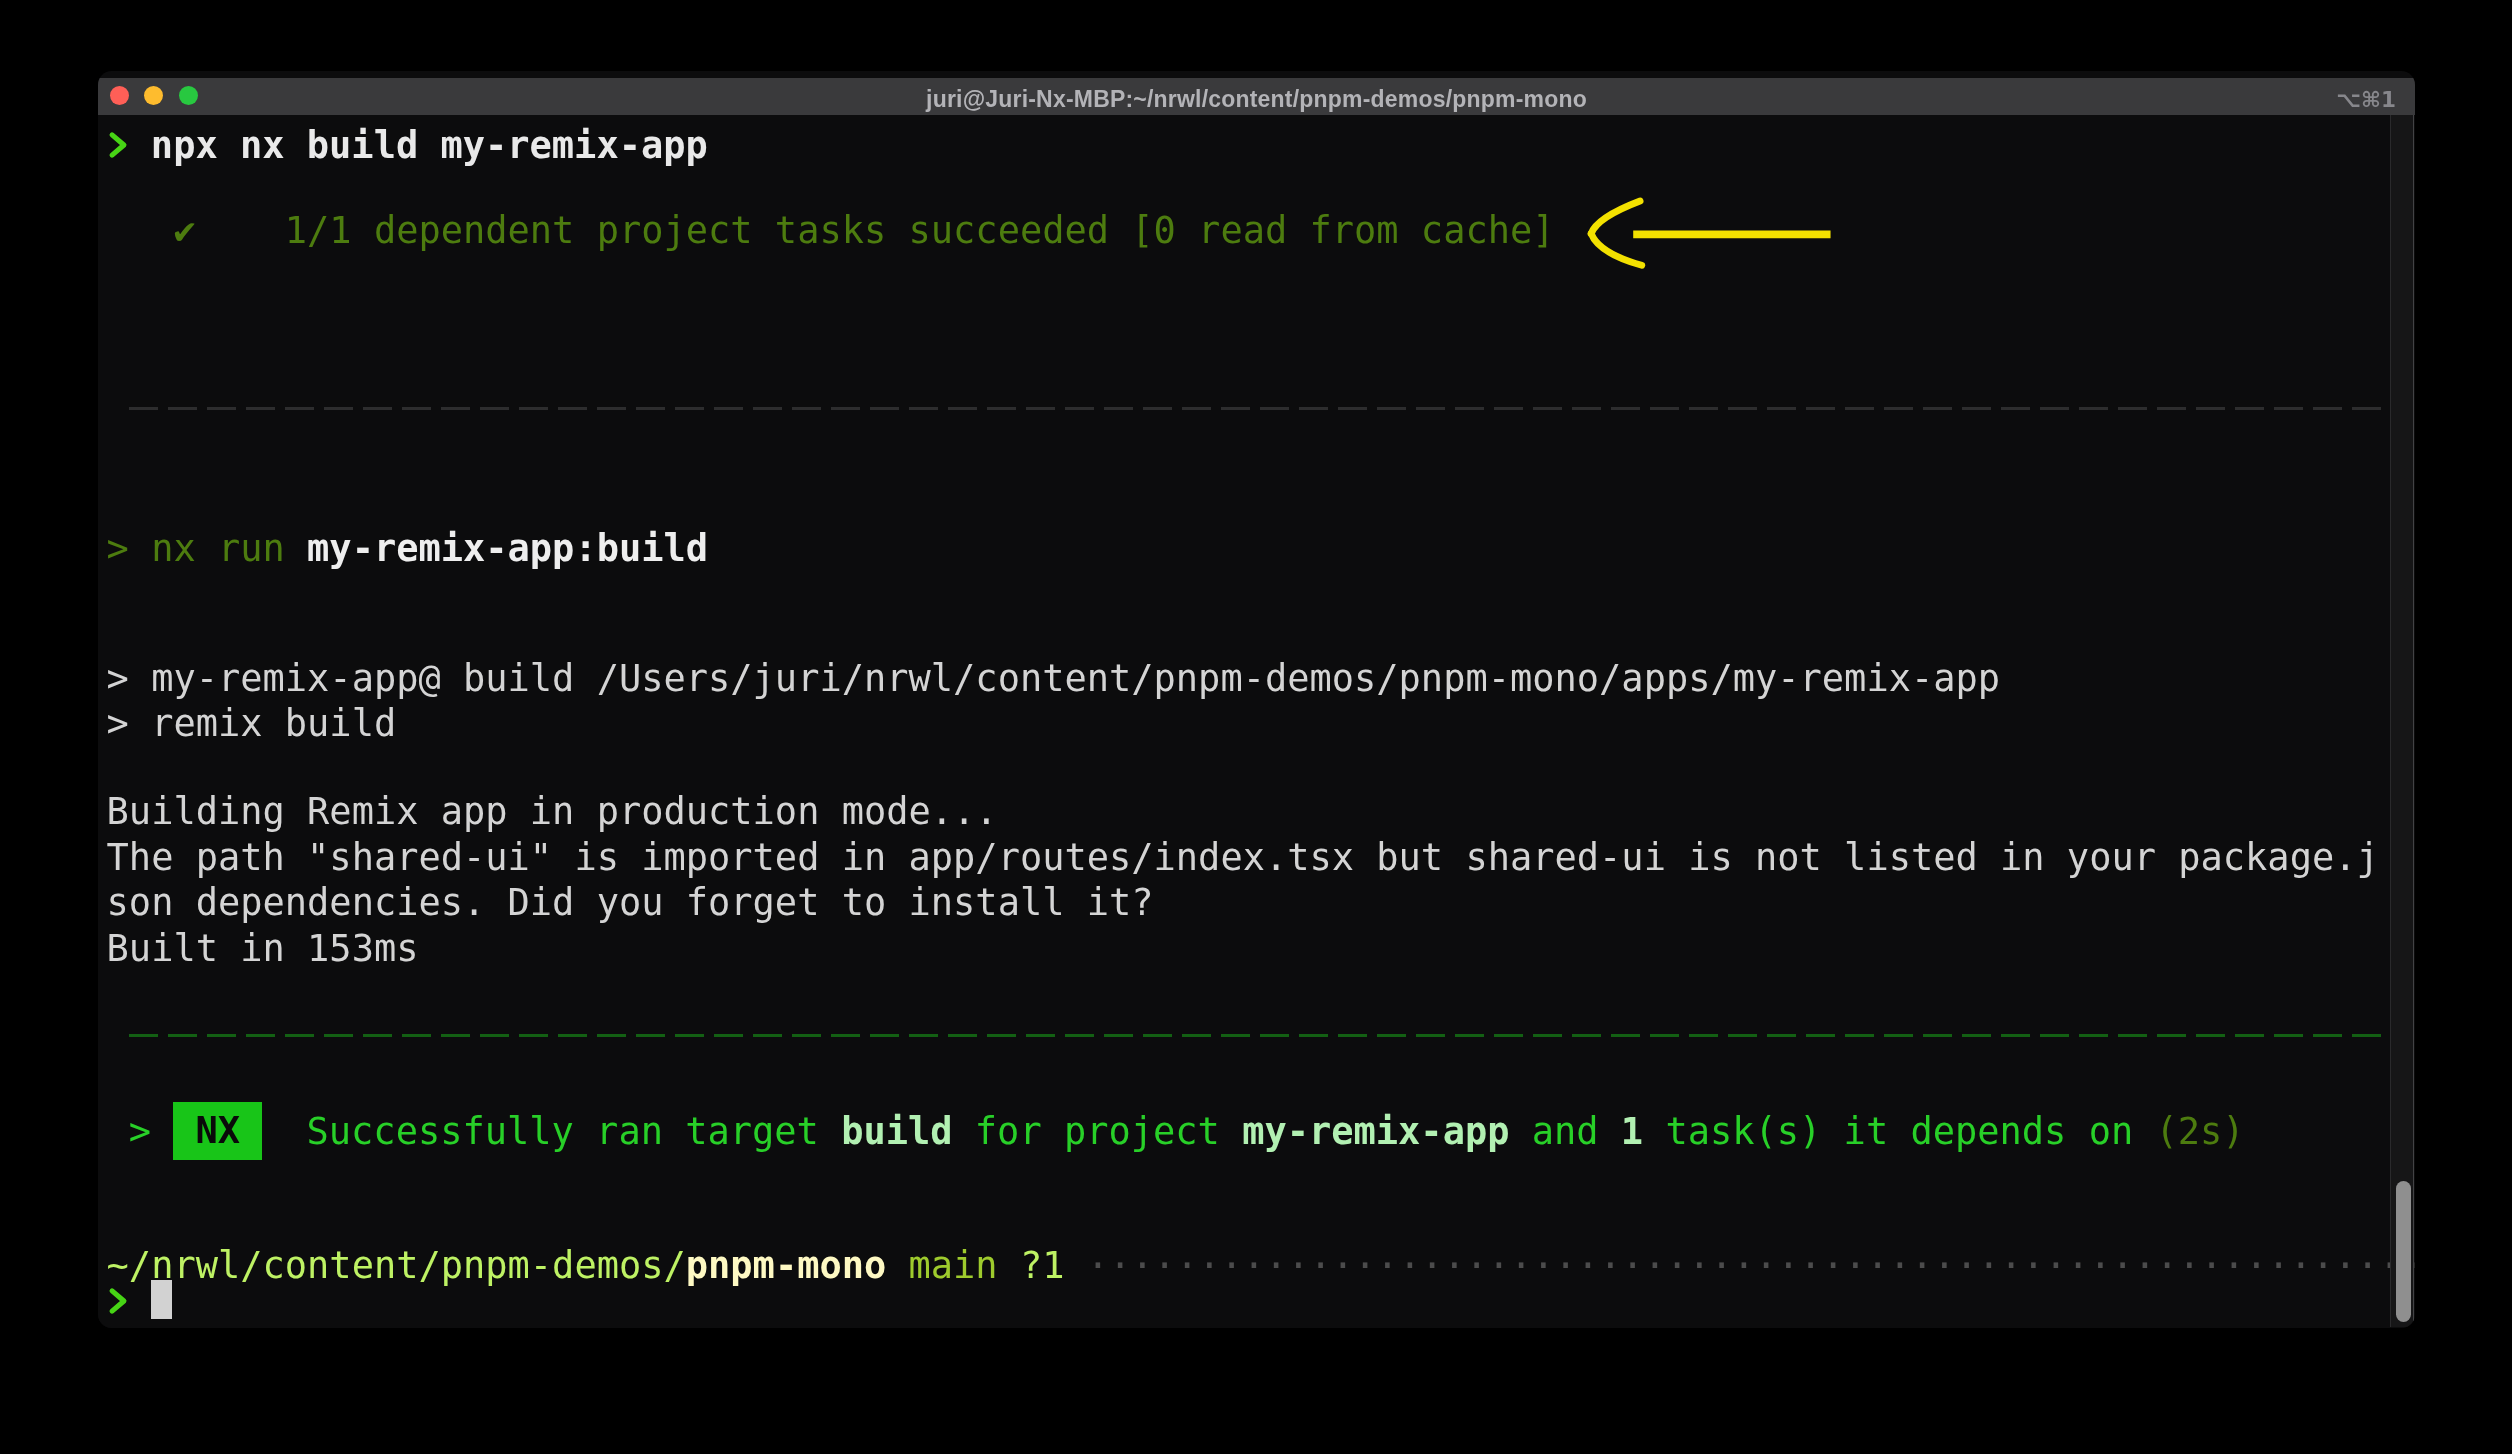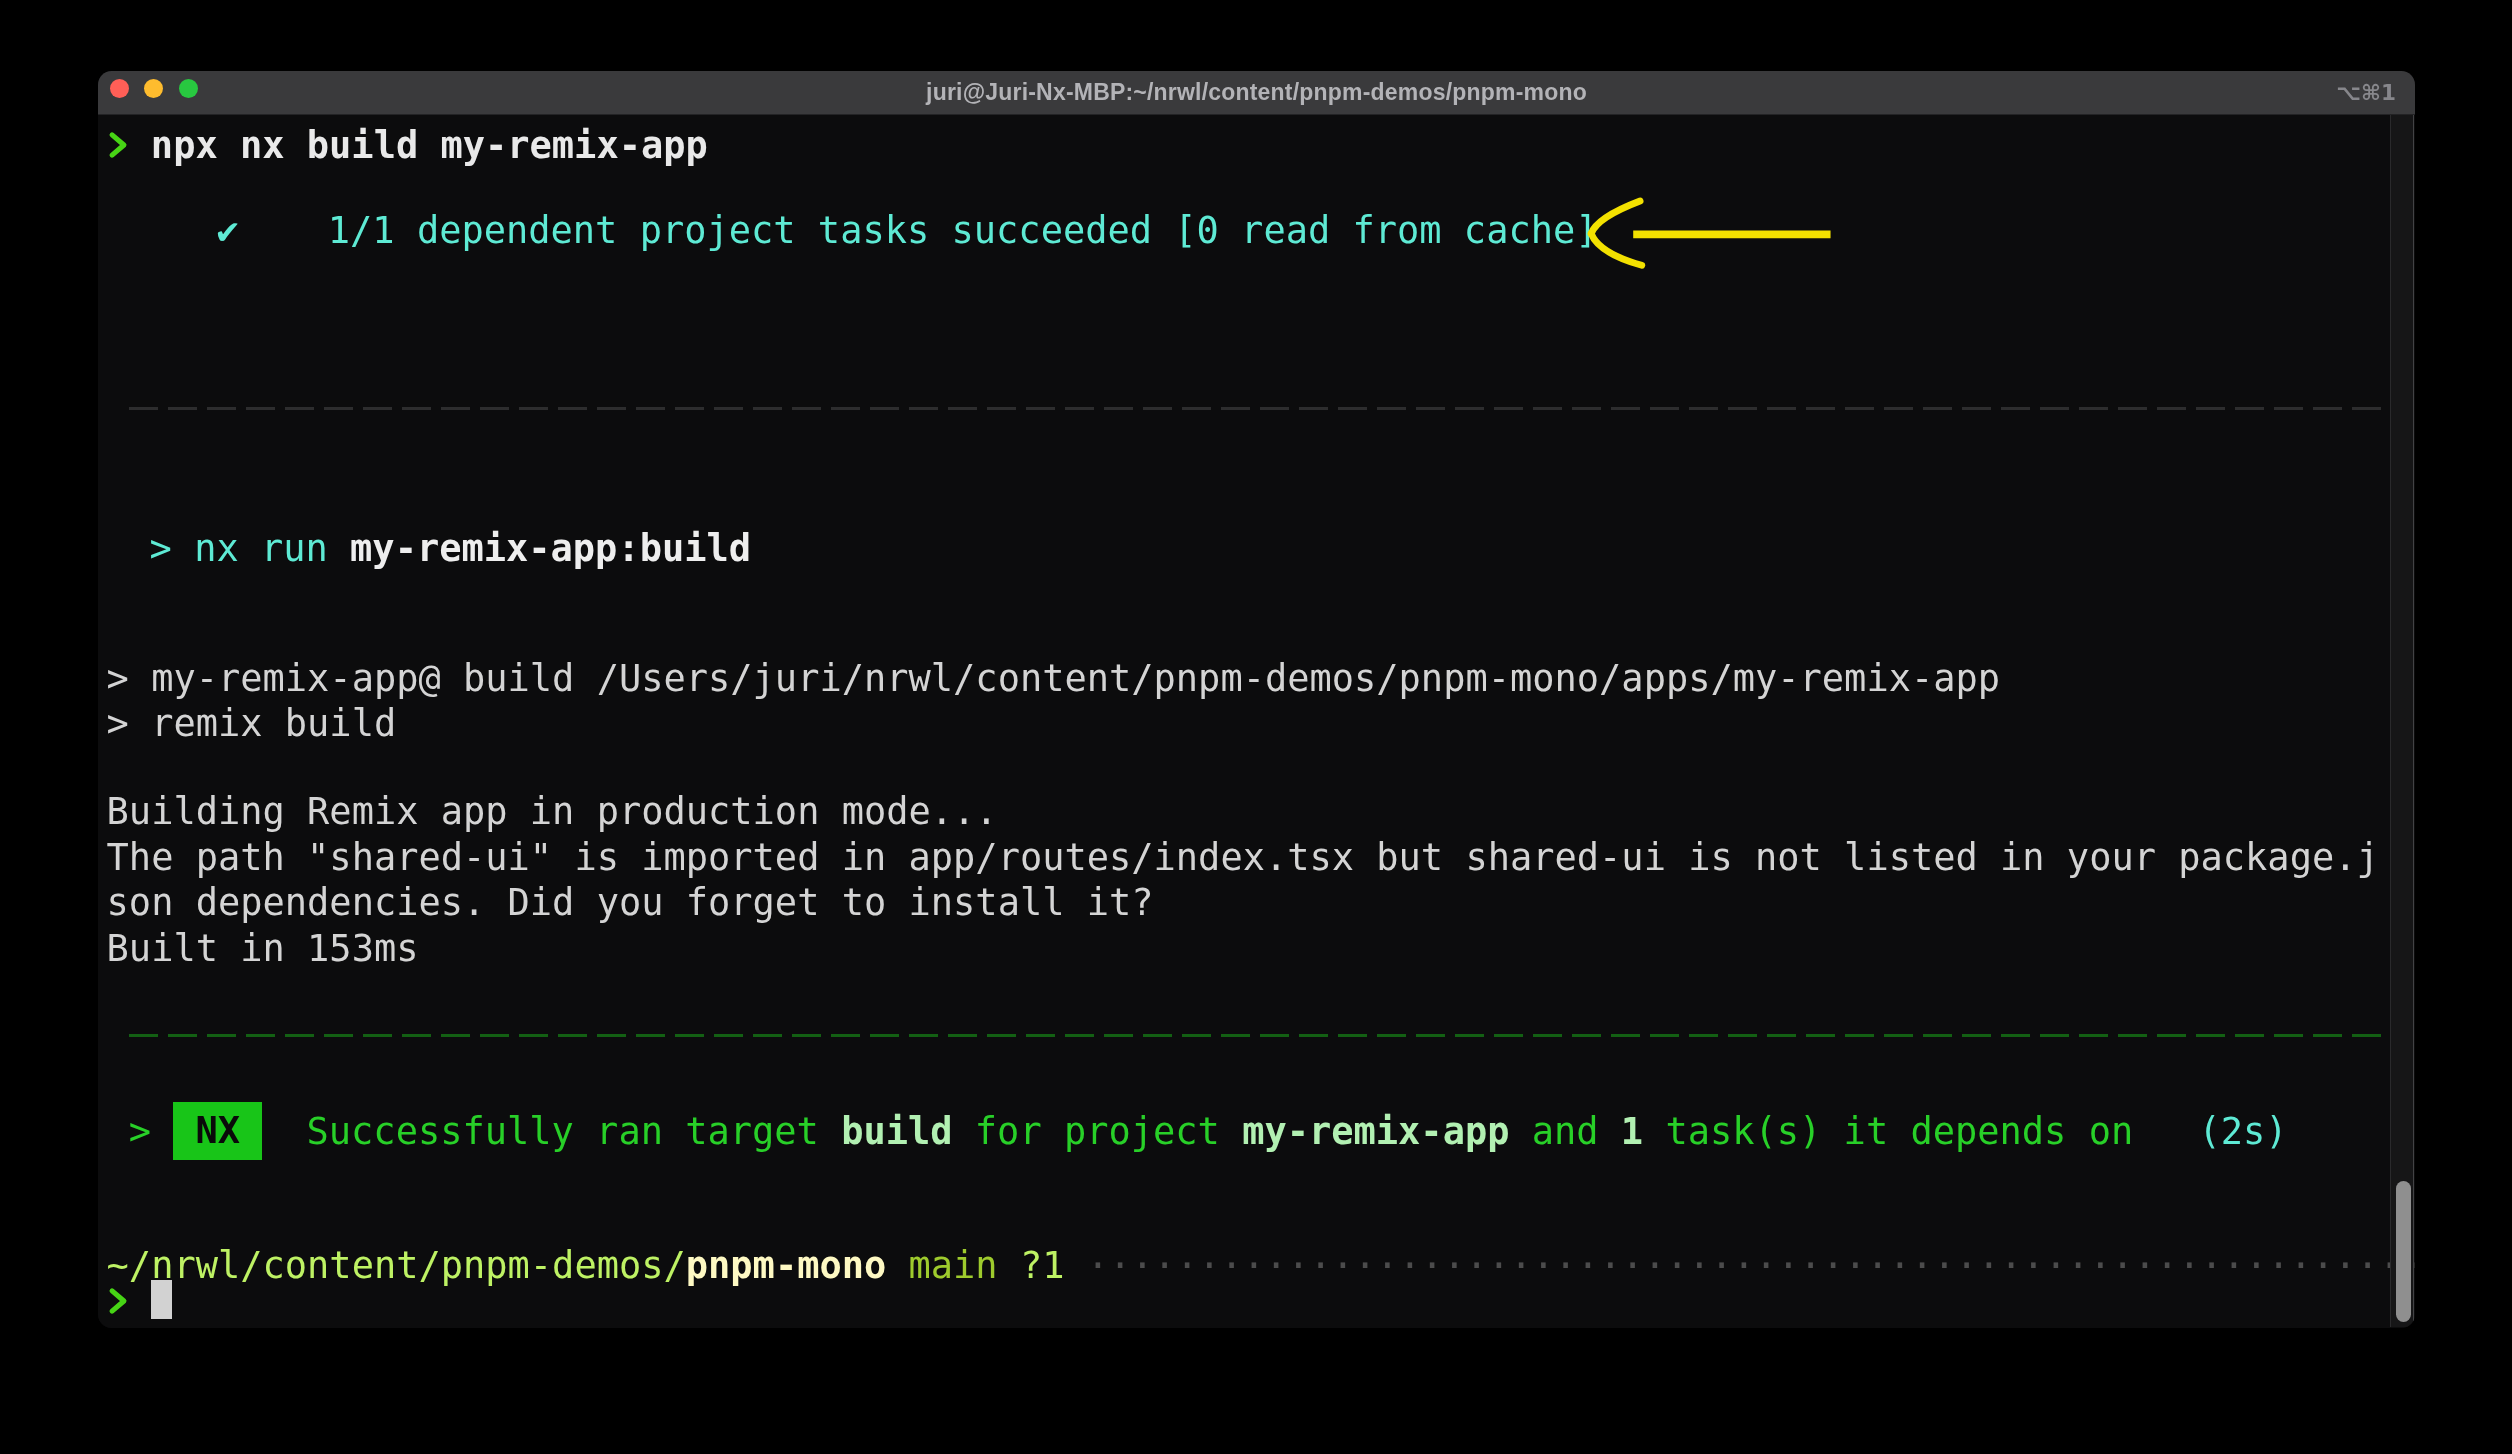--- a/index.html
+++ b/index.html
@@ -1,32 +1,32 @@
 <!DOCTYPE html>
 <html style="font-size:13.7px"><head>
 <meta charset="utf-8">
 <style>
   html,body{margin:0;padding:0;background:#000;width:2512px;height:1454px;overflow:hidden;}
   #stage{position:relative;width:2512px;height:1454px;background:#000;font-family:"DejaVu Sans Mono","DejaVu Sans",monospace;}
 
   
   #window{position:absolute;left:98px;top:71px;width:2317px;height:1257px;background:#0c0c0d;border-radius:13.7px;overflow:hidden;}
-  #titlebar{position:absolute;left:0;top:0;width:100%;height:43px;background:#3a3a3c;border-bottom:0.9px solid #232325;display:flex;align-items:center;justify-content:center;}
+  #titlebar{position:absolute;left:0;top:7px;width:100%;height:43px;background:#3a3a3c;border-bottom:0.9px solid #232325;display:flex;align-items:center;justify-content:center;}
   .traffic{position:absolute;top:7.7px;width:19px;height:19px;border-radius:50%;}
   #tl-close{left:12px;background:#ff5f57;}
   #tl-min{left:46px;background:#febc2e;}
   #tl-zoom{left:81px;background:#28c840;}
   #win-title{font-family:"Liberation Sans","DejaVu Sans",sans-serif;font-size:23px;font-weight:700;color:#b3b3b7;letter-spacing:0.2px;}
   #win-shortcut{position:absolute;right:19px;top:8.6px;font-family:"DejaVu Sans",sans-serif;font-size:21.5px;font-weight:700;color:#87878c;}
 
   
   #content{position:absolute;left:0;top:44px;width:100%;height:1213px;background:#0c0c0d;}
   .term-line{position:absolute;left:8.6px;height:46px;line-height:46px;font-size:37px;white-space:pre;}
   .seg-cmd{color:#e9e9e9;font-weight:700;}
-  .seg-gray{color:#5eead4;margin-left:43px;}
+  .seg-gray{color:#4d7c0f;}
   .seg-whitebold{color:#eeeeee;font-weight:700;}
   .seg-out{color:#d4d4d4;}
   .seg-green{color:#28d028;}
   .seg-greenbold{color:#b2f0b2;font-weight:700;}
   .seg-blue{color:#bef264;}
   .seg-bluebold{color:#fef9c3;font-weight:700;}
   .seg-lime{color:#9ecb2d;}
   .seg-dots{color:#4c4c4c;}
   .seg-badge{display:inline-block;background:#18c518;color:#0a0a0a;font-weight:700;padding:8px 22px;line-height:42px;height:42px;vertical-align:middle;margin-bottom:5.2px;}
   .seg-chev{display:inline-block;width:22px;vertical-align:middle;}

